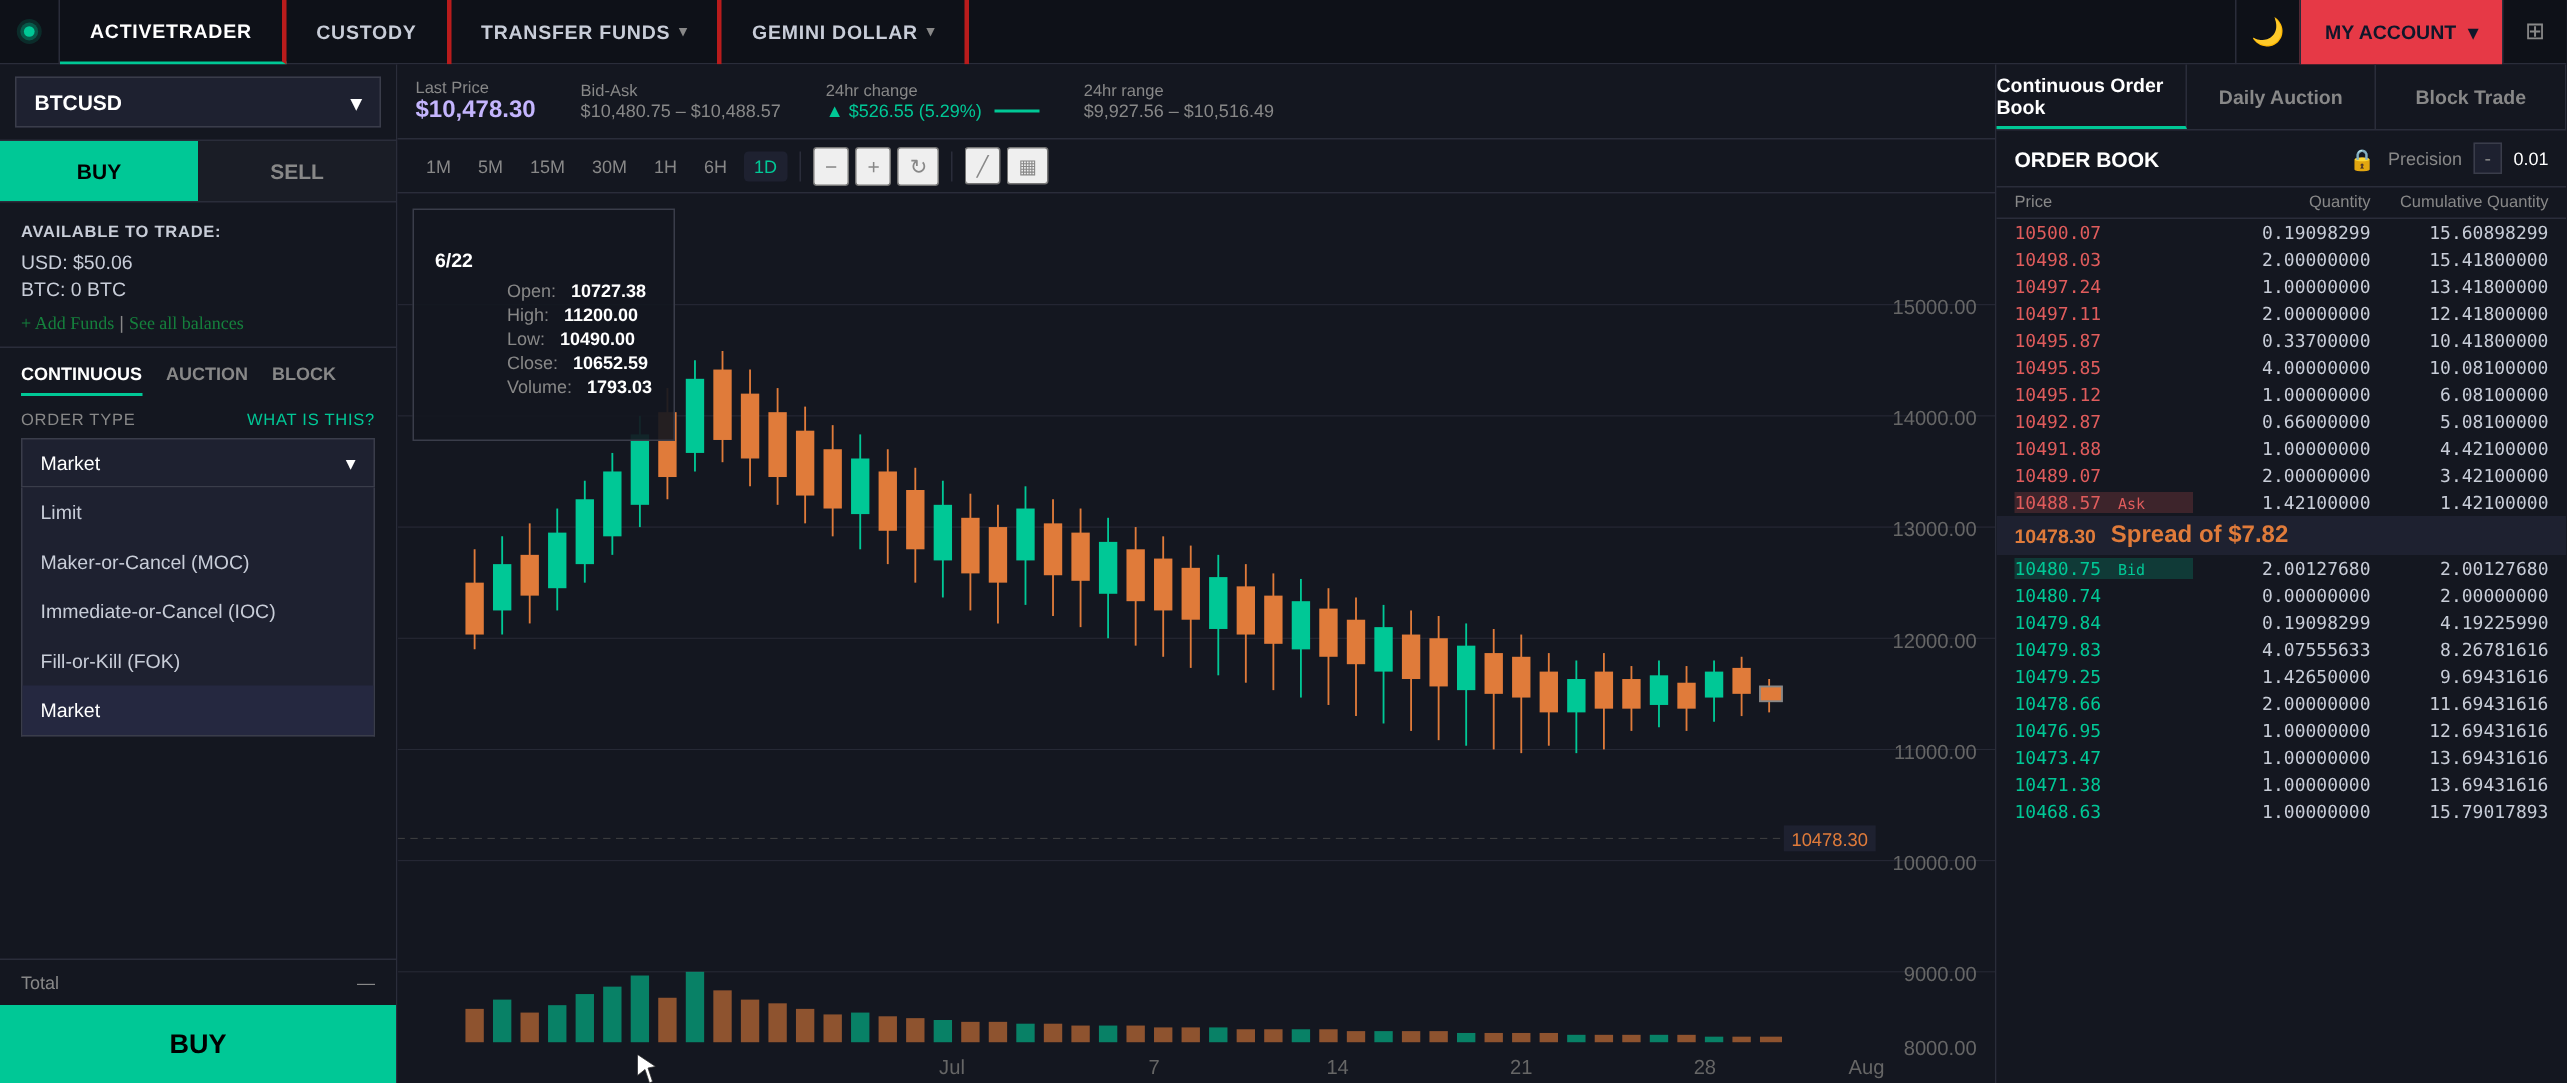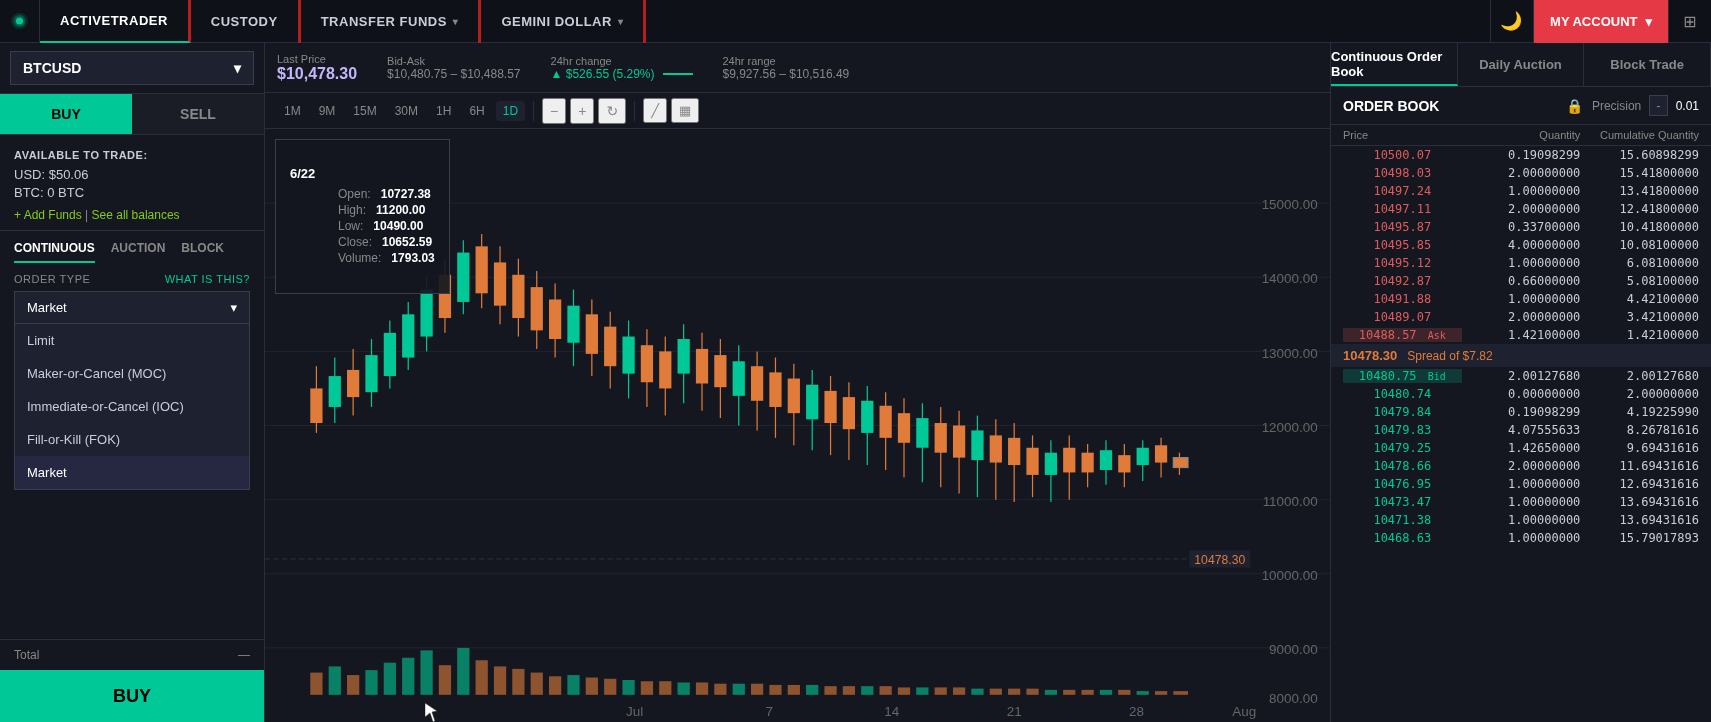--- a/index.html
+++ b/index.html
@@ -8,38 +8,38 @@
     
     .top-nav { display: flex; align-items: center; background: #0e1118; height: 43px; border-bottom: 1px solid #2a2d3a; }
     .nav-logo { width: 40px; height: 43px; display: flex; align-items: center; justify-content: center; border-right: 1px solid #2a2d3a; padding: 0 10px; }
     .nav-logo svg { width: 28px; height: 28px; }
     .nav-item { padding: 0 20px; height: 43px; display: flex; align-items: center; color: #c8cdd8; font-size: 13px; font-weight: 600; letter-spacing: 0.5px; cursor: pointer; border-right: 3px solid #b91c1c; }
     .nav-item.active { color: #ffffff; border-bottom: 2px solid #00c896; }
     .nav-item-with-arrow { display: flex; align-items: center; gap: 6px; }
     .nav-arrow { font-size: 10px; color: #888; }
     .nav-right { margin-left: auto; display: flex; align-items: center; gap: 0; height: 43px; }
     .nav-right-icon { width: 43px; height: 43px; display: flex; align-items: center; justify-content: center; border-left: 1px solid #2a2d3a; cursor: pointer; }
-    .my-account-btn { background: #e63946; color: #ffffff; padding: 0 16px; height: 43px; display: flex; align-items: center; gap: 8px; font-weight: 700; font-size: 13px; cursor: pointer; border-left: 1px solid #2a2d3a; }
+    .my-account-btn { background: #e63946; color: #0f172a; padding: 0 16px; height: 43px; display: flex; align-items: center; gap: 8px; font-weight: 700; font-size: 13px; cursor: pointer; border-left: 1px solid #2a2d3a; }
 
     
     .main-layout { display: flex; height: calc(722px - 43px); }
 
     
     .left-panel { width: 265px; background: #141720; border-right: 1px solid #2a2d3a; display: flex; flex-direction: column; }
     .symbol-selector { padding: 8px 10px; border-bottom: 1px solid #2a2d3a; }
     .symbol-dropdown { width: 100%; background: #1e2130; border: 1px solid #3a3d4a; color: #ffffff; padding: 8px 12px; font-size: 14px; font-weight: 700; cursor: pointer; display: flex; align-items: center; justify-content: space-between; }
     .buy-sell-tabs { display: flex; border-bottom: 1px solid #2a2d3a; }
     .buy-tab { flex: 1; height: 40px; display: flex; align-items: center; justify-content: center; font-weight: 700; font-size: 14px; cursor: pointer; background: #00c896; color: #000; }
     .sell-tab { flex: 1; height: 40px; display: flex; align-items: center; justify-content: center; font-weight: 700; font-size: 14px; cursor: pointer; color: #888; background: #1a1d26; }
 
     .balance-section { padding: 14px 14px 8px; border-bottom: 1px solid #2a2d3a; }
     .available-label { font-size: 11px; font-weight: 700; color: #c8cdd8; letter-spacing: 0.5px; margin-bottom: 6px; }
     .balance-row { font-size: 13px; color: #c8cdd8; margin-bottom: 3px; }
     .balance-links { margin-top: 8px; font-size: 12px; }
-    .balance-links a { color: #84cc16; text-decoration: none; }
+    .balance-links a { color: #15803d; text-decoration: none; font-family: Liberation Serif, serif; }
     .balance-links span { color: #888; }
 
     .order-tabs { display: flex; padding: 10px 14px 0; gap: 16px; }
     .order-tab { font-size: 12px; font-weight: 600; color: #888; cursor: pointer; padding-bottom: 6px; }
     .order-tab.active { color: #ffffff; border-bottom: 2px solid #00c896; }
 
     .order-type-section { padding: 10px 14px; }
     .order-type-label { display: flex; justify-content: space-between; font-size: 11px; color: #888; margin-bottom: 6px; text-transform: uppercase; letter-spacing: 0.5px; }
     .order-type-label span.what { color: #00c896; cursor: pointer; }
 
@@ -93,21 +93,21 @@
     .ob-prec-val { color: #fff; font-size: 12px; }
     .ob-lock-icon { color: #888; font-size: 14px; cursor: pointer; }
 
     .ob-col-headers { display: grid; grid-template-columns: 1fr 1fr 1fr; padding: 4px 12px; border-bottom: 1px solid #2a2d3a; }
     .ob-col-header { font-size: 11px; color: #888; text-align: right; }
     .ob-col-header:first-child { text-align: left; }
 
     .ob-rows { flex: 1; overflow: hidden; }
     .ob-row { display: grid; grid-template-columns: 1fr 1fr 1fr; padding: 2px 12px; cursor: pointer; }
     .ob-cell { font-size: 12px; text-align: right; font-family: monospace; }
-    .ob-cell:first-child { text-align: center; }
+    .ob-cell:first-child { text-align: left; }
     .ob-cell.ask-price { color: #e05c5c; }
     .ob-cell.bid-price { color: #00c896; }
     .ob-cell.ask-price.highlight { background: rgba(224,92,92,0.2); color: #e05c5c; }
     .ob-cell.bid-price.highlight { background: rgba(0,200,150,0.2); }
     .ob-mid-row { display: flex; align-items: center; gap: 10px; padding: 4px 12px; background: #1e2130; }
 
     
     .mouse-cursor { position: absolute; width: 12px; height: 20px; pointer-events: none; z-index: 100; left: 160px; top: 574px; }
   </style>
 </head>
@@ -248,21 +248,21 @@
         </div>
       </div>
       <div>
         <div class="price-label">24hr range</div>
         <div class="price-range">$9,927.56 – $10,516.49</div>
       </div>
     </div>
 
     <div class="chart-controls">
       <button class="time-btn"><span>1M</span></button>
-      <button class="time-btn"><span>9M</span></button>
+      <button class="time-btn"><span>5M</span></button>
       <button class="time-btn"><span>15M</span></button>
       <button class="time-btn"><span>30M</span></button>
       <button class="time-btn"><span>1H</span></button>
       <button class="time-btn"><span>6H</span></button>
       <button class="time-btn active"><span>1D</span></button>
       <div class="chart-divider"></div>
       <button class="chart-tool-btn">−</button>
       <button class="chart-tool-btn">+</button>
       <button class="chart-tool-btn">↻</button>
       <div class="chart-divider"></div>
@@ -609,21 +609,21 @@
   </div>
         <div class="ob-row">
     <div class="ob-cell ask-price highlight">
       10488.57 <span style="color:#e05c5c; font-size:10px; margin-left:4px;">Ask</span>
     </div>
     <div class="ob-cell">1.42100000</div>
     <div class="ob-cell">1.42100000</div>
   </div>
         <div class="ob-mid-row">
   <div style="font-size:13px; font-weight:700; color:#e07b3a;">10478.30</div>
-  <div style="font-size:12px; color:#e07b3a; font-weight:400;">Spread of $7.82</div>
+  <div style="font-size:16px; color:#e07b3a; font-weight:700;">Spread of $7.82</div>
 </div>
         <div class="ob-row">
     <div class="ob-cell bid-price highlight">
       10480.75 <span style="color:#00c896; font-size:10px; margin-left:4px;">Bid</span>
     </div>
     <div class="ob-cell">2.00127680</div>
     <div class="ob-cell">2.00127680</div>
   </div>
         <div class="ob-row">
     <div class="ob-cell bid-price">

